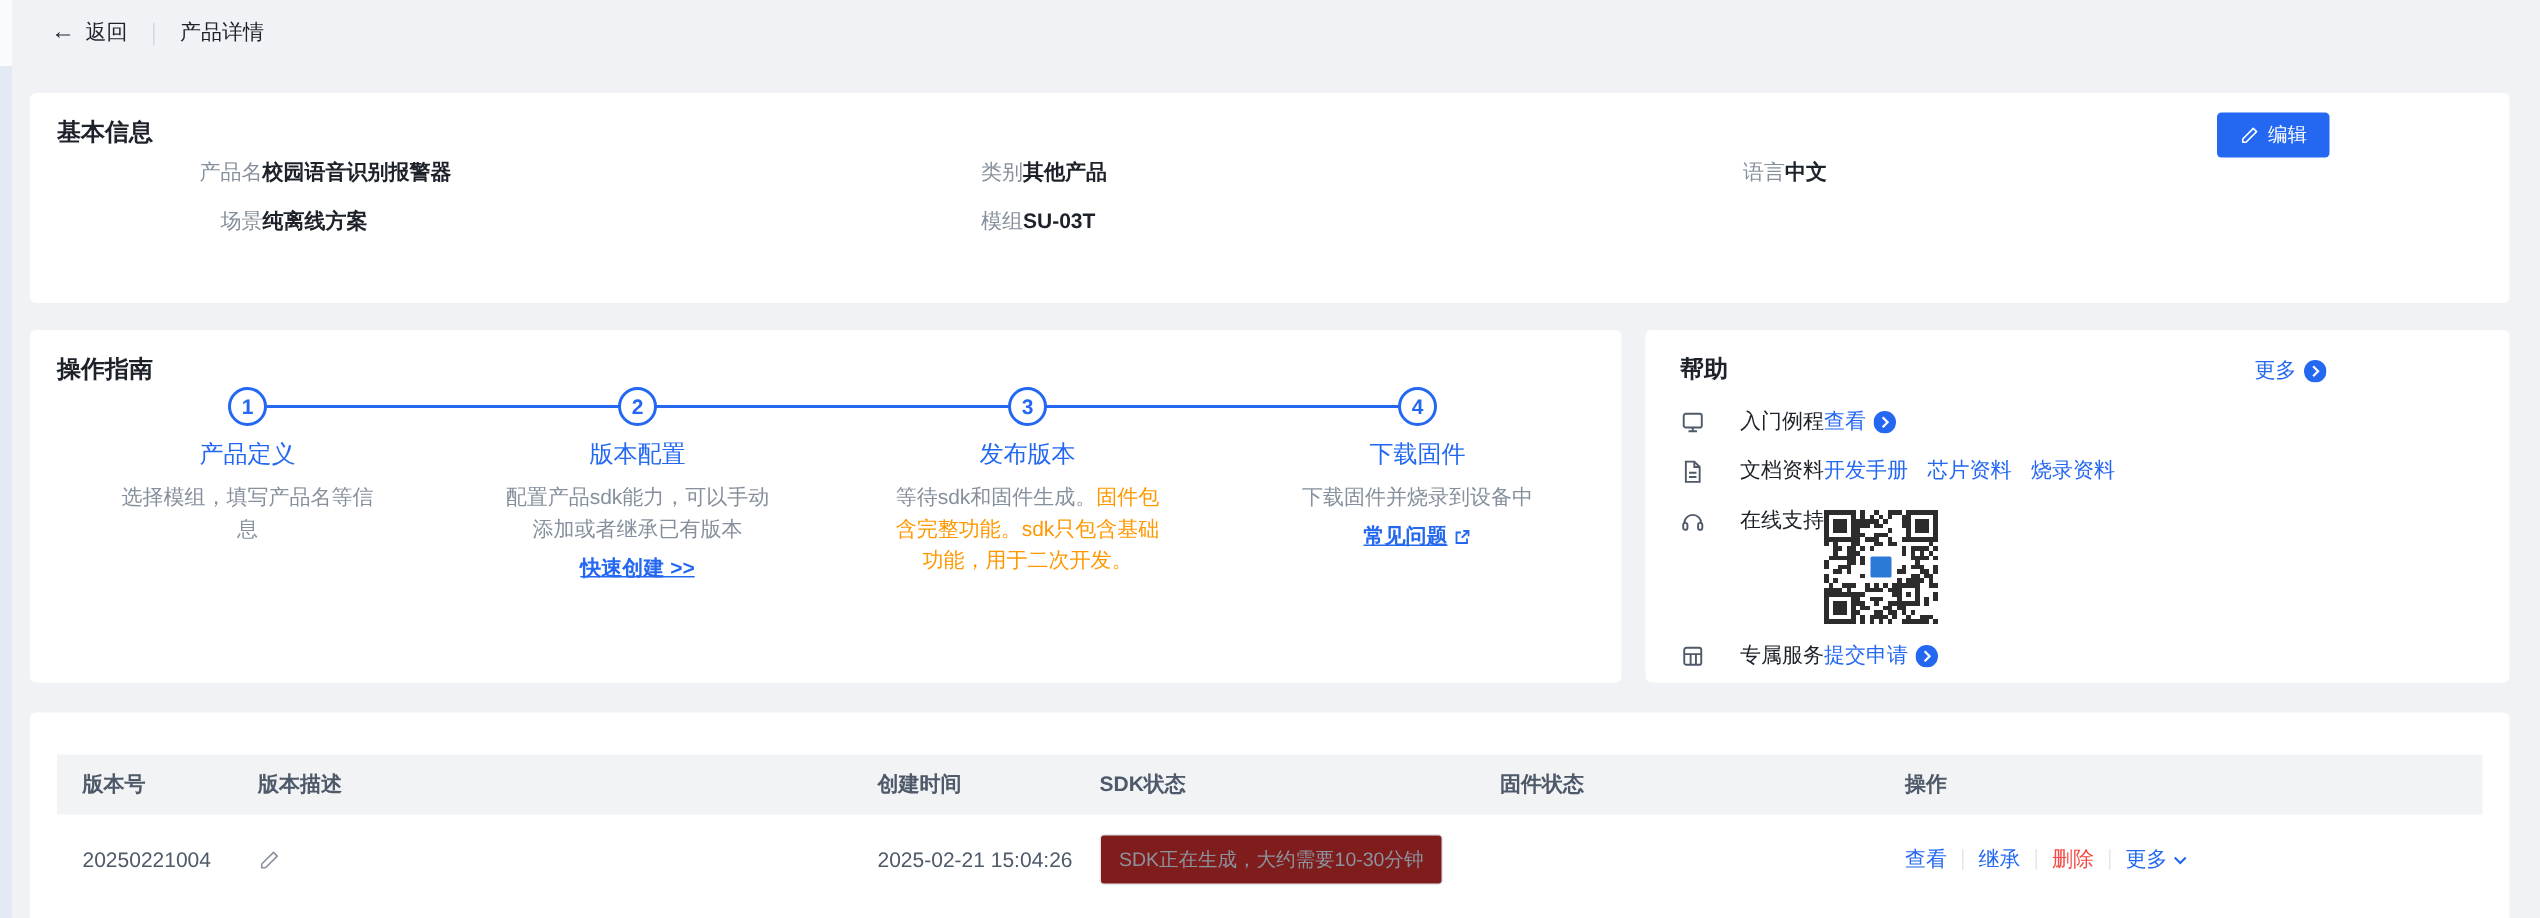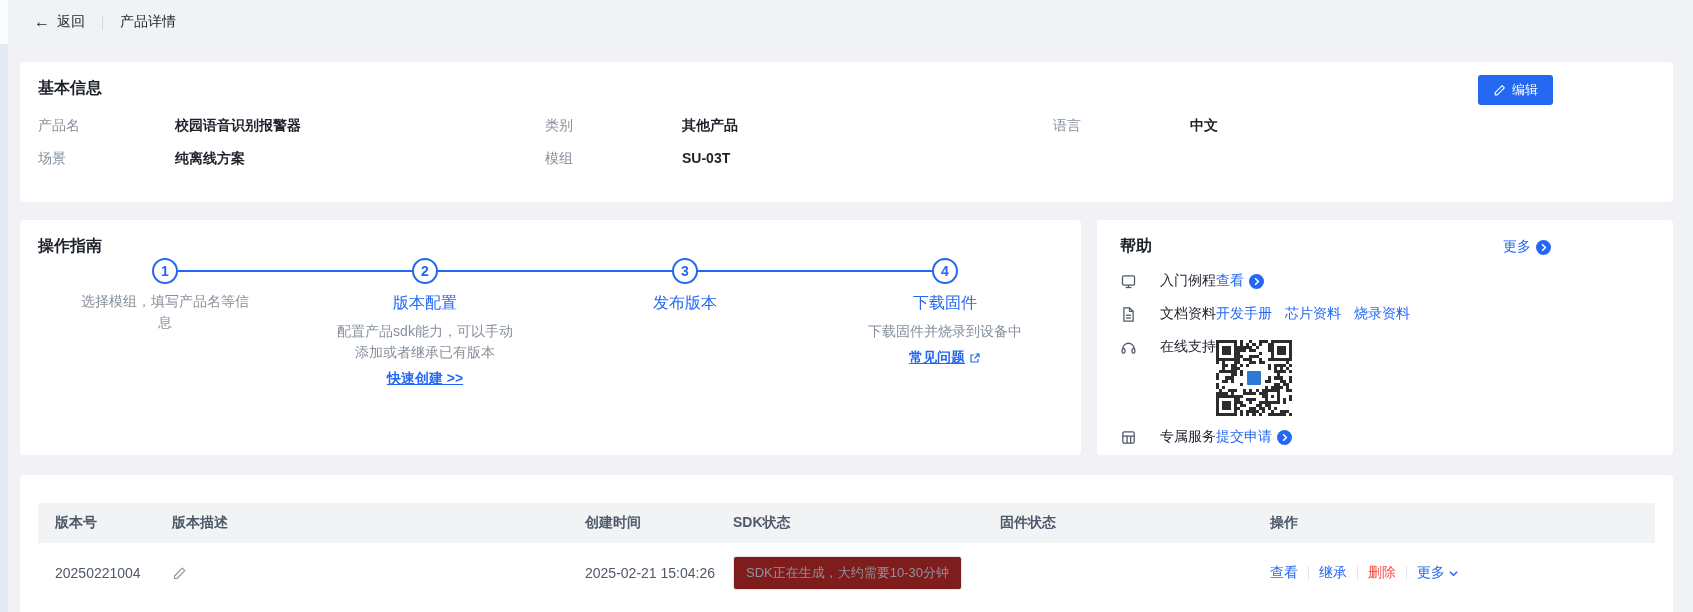--- a/index.html
+++ b/index.html
@@ -16,21 +16,21 @@
   .back .arrow{font-size:16px;line-height:1;}
   .tb-divider{width:1px;height:15px;background:#d4d9e1;margin:0 17px;}
   .tb-title{font-size:14px;color:#1d2129;}
   
   .card{background:#fff;border-radius:4px;}
   .basic-card{margin:18px 20px 0;height:140px;position:relative;padding:16px 0 0 18px;}
   .card-title{font-size:16px;font-weight:bold;color:#1d2129;}
   .edit-btn{position:absolute;top:13px;right:120px;height:30px;padding:0 15px;
     background:#2468f2;color:#fff;border:none;border-radius:3px;font-size:13px;
     display:flex;align-items:center;gap:6px;cursor:pointer;font-family:inherit;}
-  .fields{margin-top:18px;display:grid;grid-template-columns:507px 508px 1fr;row-gap:15px;}
+  .fields{margin-top:7px;display:grid;grid-template-columns:507px 508px 1fr;row-gap:15px;text-align:right;}
   .field{display:flex;align-items:baseline;}
   .field .lbl{display:inline-block;width:137px;color:#86909c;font-size:14px;flex:none;}
   .field .val{font-weight:bold;color:#1d2129;font-size:14px;}
   
   .mid-row{display:flex;gap:16px;margin:18px 20px 0;}
   .guide-card{width:1061px;height:235px;position:relative;padding:16px 0 0 18px;}
   .steps{position:absolute;left:15px;top:38px;display:flex;}
   .steps-line{position:absolute;top:50px;left:158px;width:754px;height:2px;background:#2468f2;}
   .step{width:260px;text-align:center;position:relative;z-index:1;}
   .step-circle{width:26px;height:26px;border:2px solid #2468f2;border-radius:50%;
@@ -120,31 +120,33 @@
 </div>
 
 <div class="mid-row">
 
   <div class="card guide-card">
     <div class="card-title">操作指南</div>
     <div class="steps-line"></div>
     <div class="steps">
       <div class="step">
         <div class="step-circle">1</div>
+        <div class="step-title">产品定义</div>
         <div class="step-desc">选择模组，填写产品名等信息</div>
       </div>
       <div class="step">
         <div class="step-circle">2</div>
         <div class="step-title">版本配置</div>
         <div class="step-desc">配置产品sdk能力，可以手动添加或者继承已有版本</div>
         <a class="step-link">快速创建 &gt;&gt;</a>
       </div>
       <div class="step">
         <div class="step-circle">3</div>
         <div class="step-title">发布版本</div>
+        <div class="step-desc"><span>等待sdk和固件生成。</span><span class="hl">固件包含完整功能。sdk只包含基础功能，用于二次开发。</span></div>
       </div>
       <div class="step">
         <div class="step-circle">4</div>
         <div class="step-title">下载固件</div>
         <div class="step-desc">下载固件并烧录到设备中</div>
         <a class="step-link">
             <span>常见问题</span>
             <svg width="12" height="12" viewBox="0 0 24 24" fill="none" stroke="#2468f2" stroke-width="2.4">
               <path d="M13 4h7v7"></path>
               <path d="M20 4l-9 9"></path>

